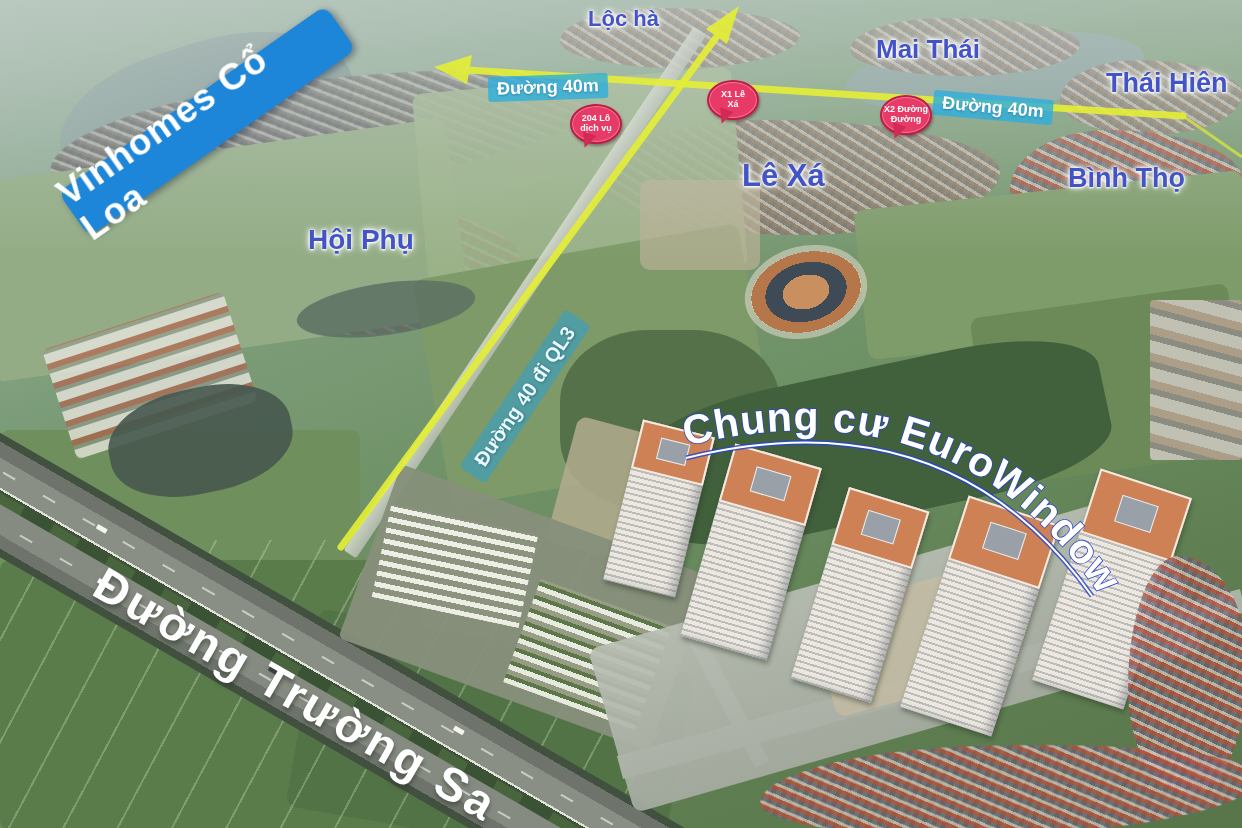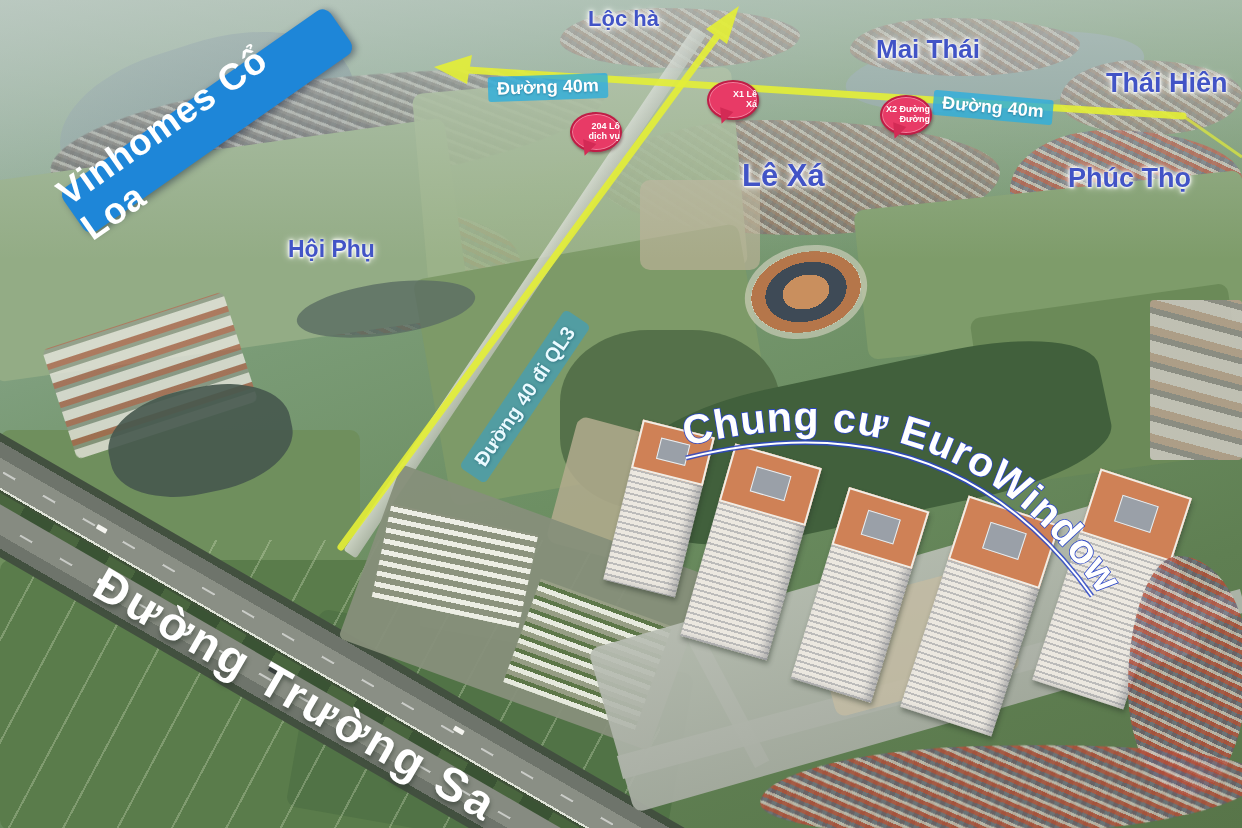--- a/index.html
+++ b/index.html
@@ -26,43 +26,43 @@
   .tower .roofbox{position:absolute;left:30%;top:8%;width:38%;height:12%;background:#9aa0a8;border:1px solid #eee;}
   .tower .windows{position:absolute;left:0;top:30%;right:0;bottom:0;
     background:repeating-linear-gradient(to bottom,rgba(110,115,125,.38) 0 2px,rgba(255,255,255,0) 2px 6px);}
   
   .place-label{position:absolute;z-index:8;color:#4254c6;font-weight:bold;white-space:nowrap;
     text-shadow:0 0 3px #fff,0 0 5px #fff,0 0 9px rgba(255,255,255,.95),0 1px 2px rgba(255,255,255,.9);}
   .tag{position:absolute;z-index:8;background:rgba(47,174,220,.82);color:#fff;font-weight:bold;
     padding:2px 9px;border-radius:3px;white-space:nowrap;text-shadow:0 1px 2px rgba(0,60,90,.4);}
   .pin{position:absolute;z-index:9;width:48px;height:36px;background:#e83a66;border:2px solid #bf1d46;
     border-radius:50%;color:#fff;font-weight:bold;font-size:9px;line-height:1.1;display:flex;flex-direction:column;
-    align-items:flex-end;justify-content:center;text-align:center;box-shadow:inset 0 0 0 1px rgba(255,255,255,.35),1px 2px 3px rgba(60,0,20,.4);}
+    align-items:center;justify-content:center;text-align:center;box-shadow:inset 0 0 0 1px rgba(255,255,255,.35),1px 2px 3px rgba(60,0,20,.4);}
   .pin::after{content:"";position:absolute;left:7px;bottom:-13px;width:0;height:0;
     border:7px solid transparent;border-top:15px solid #d32a55;transform:rotate(20deg);}
   #banner{position:absolute;left:44px;top:94px;width:326px;height:54px;z-index:8;transform:rotate(-35deg);
     background:#1e86d8;border-radius:10px;display:flex;align-items:center;justify-content:center;
     font-size:37px;font-weight:bold;color:#fff;letter-spacing:1px;box-shadow:2px 3px 7px rgba(0,10,40,.4);}
   #lbl-truong-sa{position:absolute;left:112px;top:556px;z-index:8;transform:rotate(30deg);transform-origin:left top;
     font-size:47px;font-weight:bold;color:#fff;letter-spacing:3px;white-space:nowrap;
     text-shadow:2px 3px 4px rgba(50,60,50,.55);}
   #tag-ql3{position:absolute;left:430px;top:381px;width:190px;z-index:8;transform:rotate(-56deg);
     background:rgba(47,160,210,.55);color:#eafaff;font-weight:bold;font-size:20px;text-align:center;
     padding:4px 0;border-radius:5px;white-space:nowrap;text-shadow:0 1px 3px rgba(0,60,90,.5);}
   #svg-overlay{position:absolute;left:0;top:0;z-index:7;pointer-events:none;}
   
   #lbl-loc-ha{left:588px;top:6px;font-size:22px;}
   #lbl-mai-hien{left:876px;top:34px;font-size:26px;}
   #lbl-thai-binh{left:1106px;top:68px;font-size:27px;}
   #lbl-le-xa{left:742px;top:158px;font-size:31px;}
   #lbl-phuc-tho{left:1068px;top:163px;font-size:27px;}
-  #lbl-hoi-phu{left:288px;top:224px;font-size:23px;margin-top:12px;}
+  #lbl-hoi-phu{left:308px;top:224px;font-size:28px;}
   #tag-40m-left{left:488px;top:75px;font-size:18px;transform:rotate(-2deg);}
   #tag-40m-right{left:933px;top:95px;font-size:18px;transform:rotate(5deg);}
-  #pin-204{left:570px;top:112px;}
+  #pin-204{left:570px;top:104px;}
   #pin-x1{left:707px;top:80px;}
   #pin-x2{left:880px;top:95px;}
 </style>
 </head>
 <body>
 
 <div class="stage">
 
   <div class="lake abs" style="left:60px;top:42px;width:300px;height:165px;background:linear-gradient(120deg,#8ea4a1,#7c9394 60%,#70888c);border-radius:45% 55% 60% 40%;transform:rotate(-18deg);"></div>
   <div class="lake abs" style="left:150px;top:130px;width:270px;height:110px;background:#7e9496;border-radius:50%;transform:rotate(-15deg);"></div>
@@ -167,21 +167,21 @@
       <textPath href="#ew-arc">Chung cư EuroWindow</textPath>
     </text>
   </svg>
 
   <div id="banner">Vinhomes Cổ Loa</div>
 
   <div class="place-label" id="lbl-loc-ha">Lộc hà</div>
   <div class="place-label" id="lbl-mai-hien">Mai Thái</div>
   <div class="place-label" id="lbl-thai-binh">Thái Hiên</div>
   <div class="place-label" id="lbl-le-xa">Lê Xá</div>
-  <div class="place-label" id="lbl-phuc-tho">Phúc Thọ</div>
+  <div class="place-label" id="lbl-phuc-tho">Bình Thọ</div>
   <div class="place-label" id="lbl-hoi-phu">Hội Phụ</div>
 
   <div class="tag" id="tag-40m-left">Đường 40m</div>
   <div class="tag" id="tag-40m-right">Đường 40m</div>
   <div id="tag-ql3">Đường 40 đi QL3</div>
 
   <div id="lbl-truong-sa">Đường Trường Sa</div>
 
   <div class="pin" id="pin-204">
     <span>204 Lô</span>

